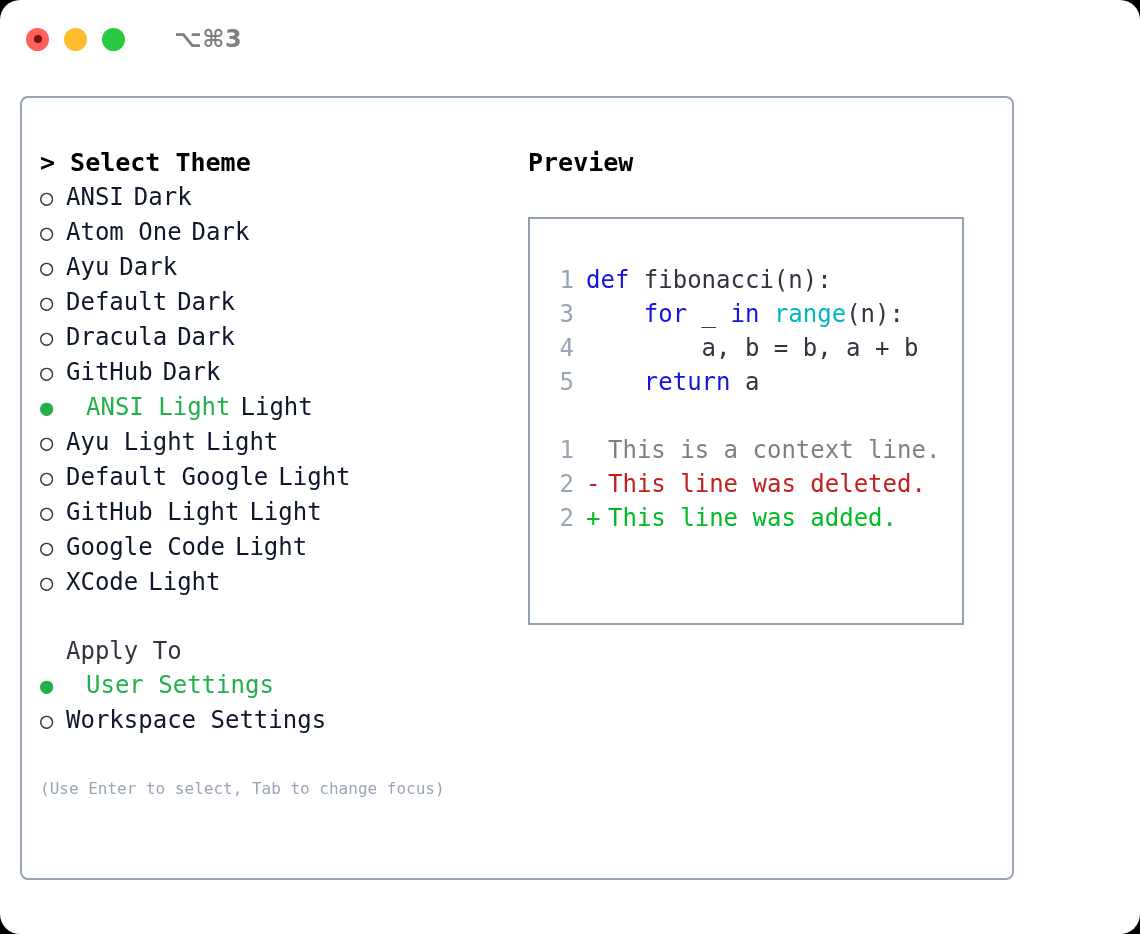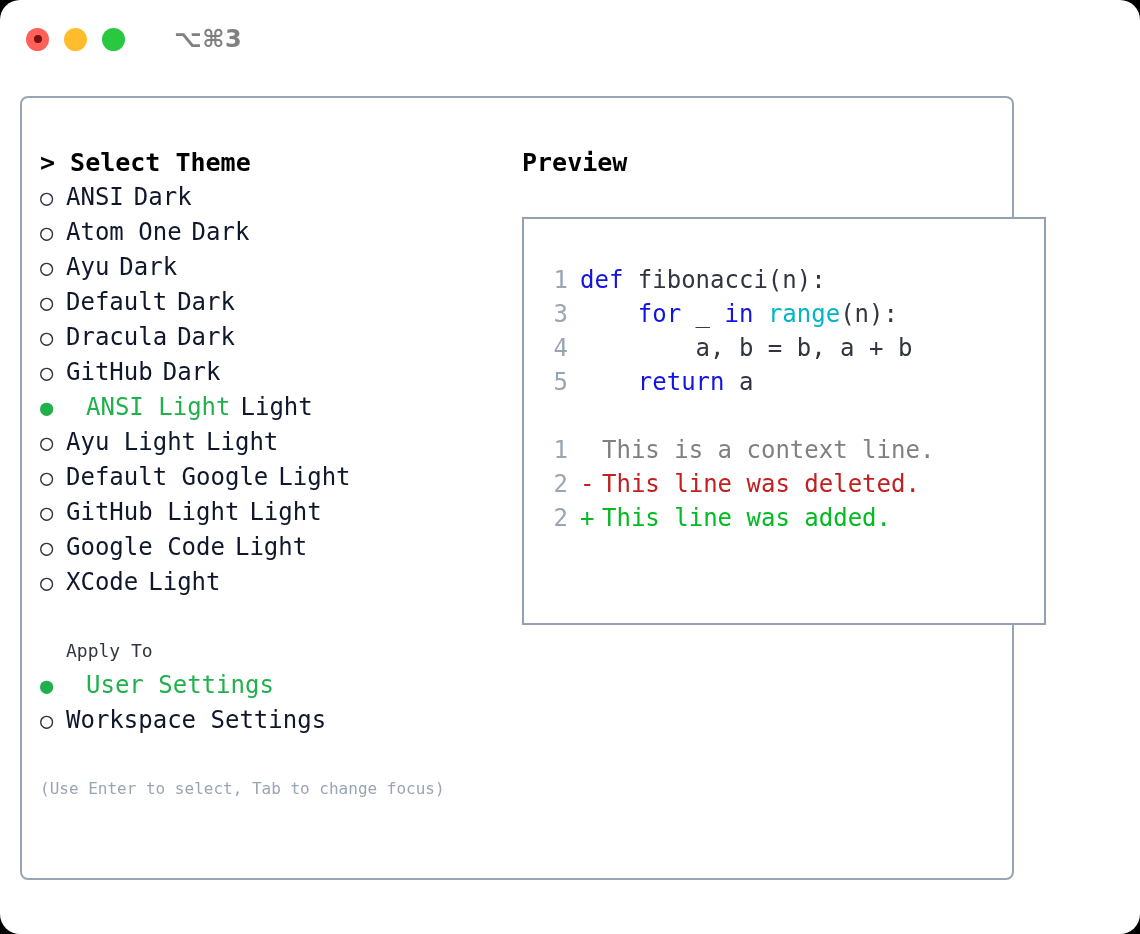--- a/index.html
+++ b/index.html
@@ -82,20 +82,21 @@
     box-sizing: border-box;
     background: #ffffff;
   }
 
   .card-inner {
     position: absolute;
     left: 0; top: 0; right: 0; bottom: 0;
     padding: 48px 12px 0 18px;
     box-sizing: border-box;
     display: flex;
+    gap: 6px;
   }
 
   .left-col {
     width: 460px;
     flex: 0 0 460px;
   }
   .right-col {
     flex: 1 1 auto;
     padding-left: 22px;
   }
@@ -129,42 +130,42 @@
     color: #21b04b;
   }
   .opt-label { color: #0f172a; }
   .option-row.selected .opt-label { color: #21b04b; margin-left: 20px; }
   .opt-tag {
     color: #0f172a;
     margin-left: 10px;
   }
 
   .group-title {
-    font-size: 18px;
+    font-size: 24px;
     line-height: 34px;
     color: #31353f;
     padding-left: 26px;
     white-space: pre;
   }
 
   .spacer-lg { height: 34px; }
 
   .hint {
     margin-top: 34px;
     font-size: 16px;
     line-height: 34px;
     color: #9aa5b4;
     width: 410px;
     word-spacing: 0px;
   }
 
   
   .preview-box {
     margin-top: 37px;
-    width: 524px;
+    width: 436px;
     height: 408px;
     border: 2px solid #93a1b0;
     box-sizing: border-box;
     background: #ffffff;
     padding: 44px 0 0 18px;
   }
   .code-line {
     font-size: 24px;
     line-height: 34px;
     white-space: pre;

